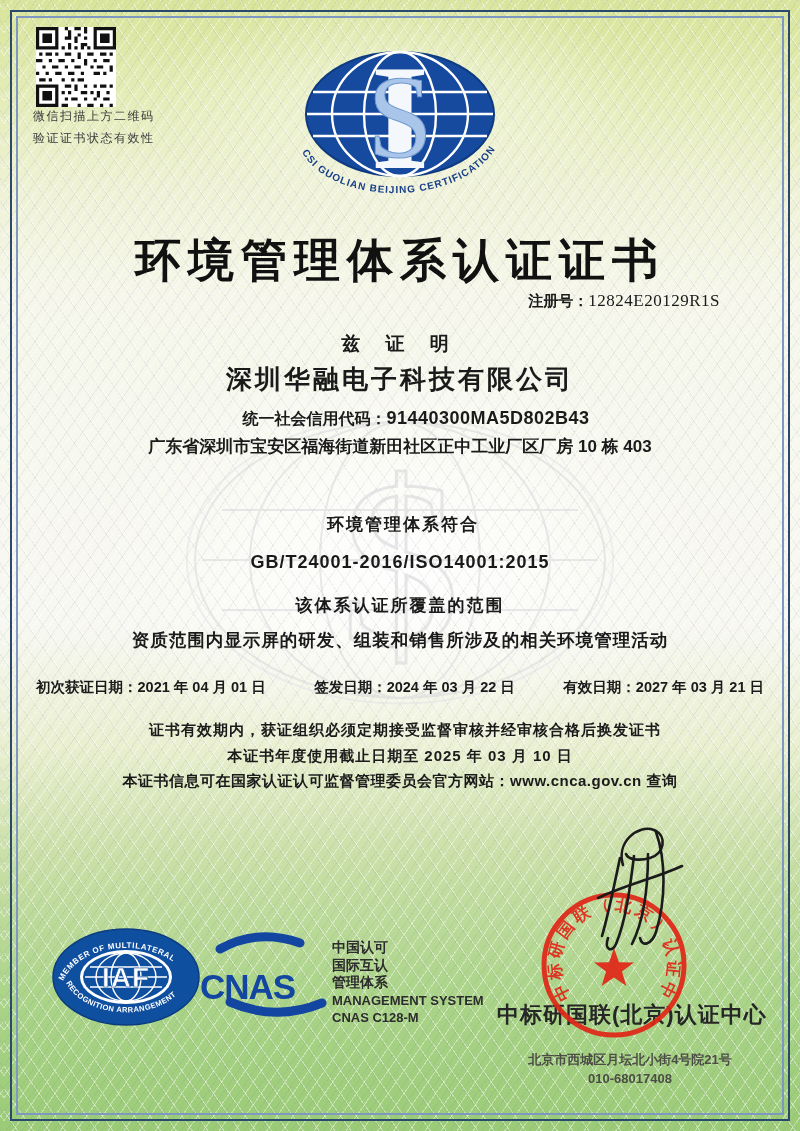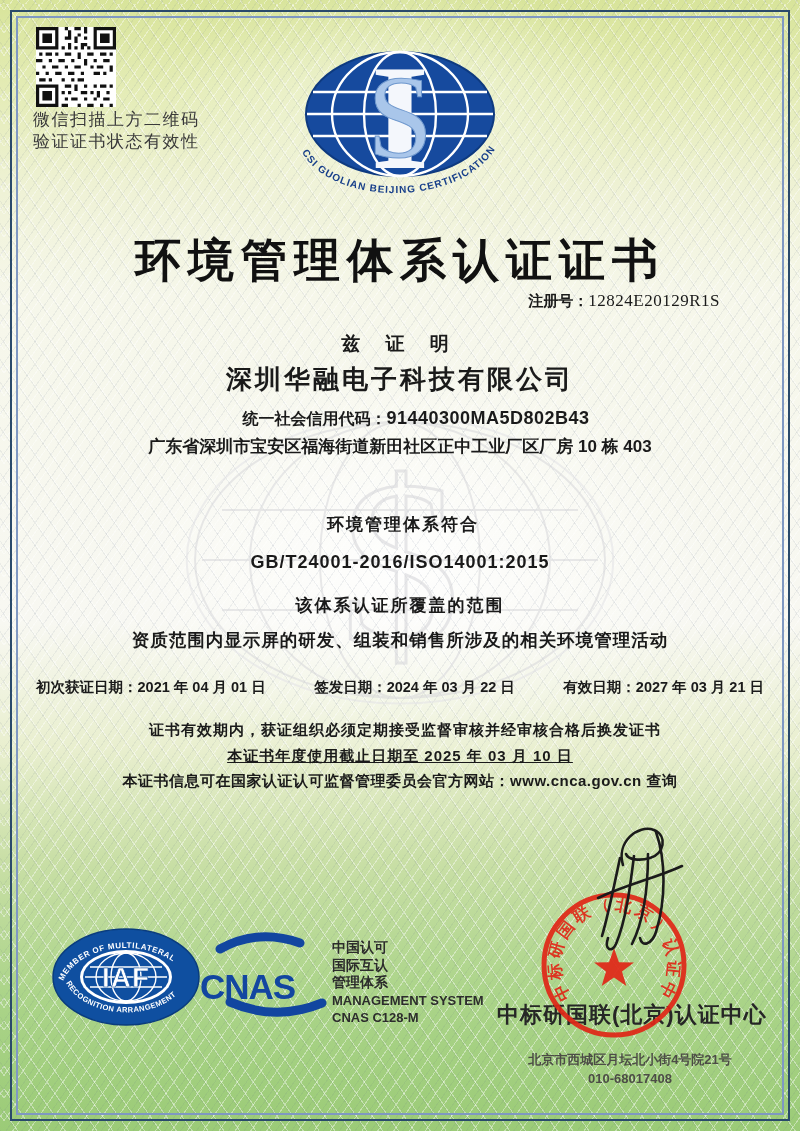--- a/index.html
+++ b/index.html
@@ -33,23 +33,23 @@
   .company{top:362px; font-size:26px; font-weight:bold; letter-spacing:3px;}
   .credit{top:408px; font-size:16px; font-weight:600;margin-left:32px;}
   .credit .val{font-size:18px; font-weight:bold; letter-spacing:.5px;}
   .addr{top:435px; font-size:17px; font-weight:600;}
   .stdintro{top:513px; font-size:17px; font-weight:bold; letter-spacing:2px;padding-left:6px;}
   .stdcode{top:552px; font-size:18px; font-weight:bold; letter-spacing:1px;}
   .scopeintro{top:594px; font-size:17px; font-weight:bold; letter-spacing:2px;}
   .scopetext{top:628px; font-size:17.5px; font-weight:bold; letter-spacing:1px;}
   .dates{top:678px; left:0; right:0; display:flex; justify-content:space-between; padding:0 36px; font-size:14.5px; font-weight:600;gap:48px;}
   .note0{top:721px; font-size:15px; font-weight:600; letter-spacing:1px;padding-left:10px;}
-  .note1{top:747px; font-size:15px; font-weight:600; letter-spacing:1px;text-decoration:underline;}
+  .note1{top:747px; font-size:15px; font-weight:600; letter-spacing:1px;}
   .note2{top:772px; font-size:15px; font-weight:600; letter-spacing:.5px;}
-  .qrcap{left:33px; font-size:17px; letter-spacing:1.5px; color:#3a3a3a;}
+  .qrcap{left:33px; font-size:12px; letter-spacing:1.5px; color:#3a3a3a;}
   .cnas-text{left:332px; top:939px; line-height:17.5px; color:#2c2c2c;}
   .cnas-text .cn{font-size:14px; font-weight:bold;}
   .cnas-text .en{font-size:13px; font-weight:bold; line-height:17px;}
   .issuer-name{left:497px; top:1000px; font-size:22px; font-weight:bold; letter-spacing:1px; color:#262626; z-index:3;}
   .issuer-contact{left:470px; top:1050px; width:320px; text-align:center; font-size:13px; font-weight:bold; color:#4c4c46; line-height:19px;}
   svg{display:block;}
   .z4{z-index:4;} .z5{z-index:5;}
 </style>
 </head>
 <body>

